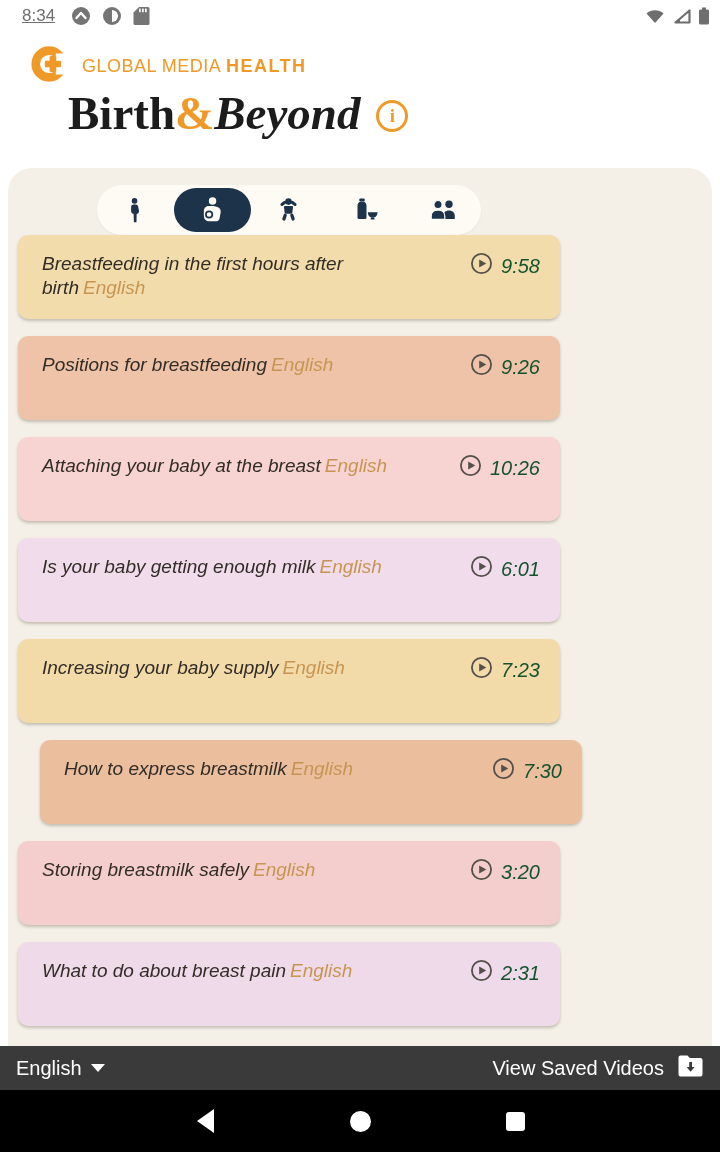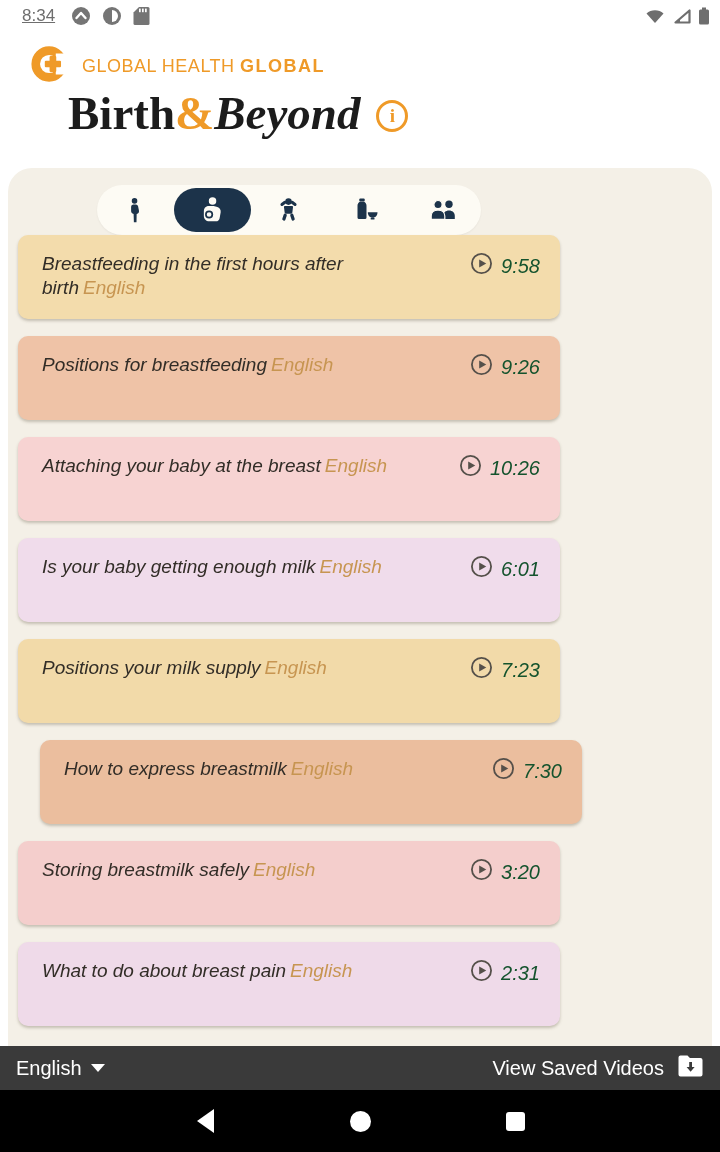--- a/index.html
+++ b/index.html
@@ -113,21 +113,21 @@
   <div class="header">
     <div class="brand-row">
       <span>
         <svg width="42" height="42" viewBox="0 0 44 44">
           <circle cx="20" cy="22" r="14" fill="none" stroke="#EF9A28" stroke-width="9"></circle>
           <rect x="27" y="11" width="17" height="22" fill="#ffffff"></rect>
           <rect x="20.5" y="13.5" width="7" height="17" rx="1.2" fill="#EF9A28"></rect>
           <rect x="15.5" y="18.5" width="17" height="7" rx="1.2" fill="#EF9A28"></rect>
         </svg>
       </span>
-      <span class="brand-text"><span>GLOBAL HEALTH </span><span class="bold">GLOBAL</span></span>
+      <span class="brand-text"><span>GLOBAL MEDIA </span><span class="bold">HEALTH</span></span>
     </div>
     <div class="title-row">
       <div class="app-title"><span>Birth</span><span class="amp">&amp;</span><span class="italic">Beyond</span></div>
       <div class="info-circle">i</div>
     </div>
   </div>
 
   <div class="panel">
 
     <div class="tab-bar">
@@ -221,21 +221,21 @@
       <div class="card-meta">
         <span><svg width="23" height="23" viewBox="0 0 24 24">
               <circle cx="12" cy="12" r="10" fill="none" stroke="#55504a" stroke-width="1.9"></circle>
               <polygon points="9.6,7.8 17,12 9.6,16.2" fill="#55504a"></polygon>
             </svg></span>
         <span>6:01</span>
       </div>
     </div>
 
     <div class="card" style="background: rgb(242, 218, 169);">
-      <div class="card-text"><span>Positions your milk supply</span><span class="card-lang">English</span></div>
+      <div class="card-text"><span>Increasing your baby supply</span><span class="card-lang">English</span></div>
       <div class="card-meta">
         <span><svg width="23" height="23" viewBox="0 0 24 24">
               <circle cx="12" cy="12" r="10" fill="none" stroke="#55504a" stroke-width="1.9"></circle>
               <polygon points="9.6,7.8 17,12 9.6,16.2" fill="#55504a"></polygon>
             </svg></span>
         <span>7:23</span>
       </div>
     </div>
 
     <div class="card" style="background: rgb(235, 190, 158); margin-left: 32px;">

